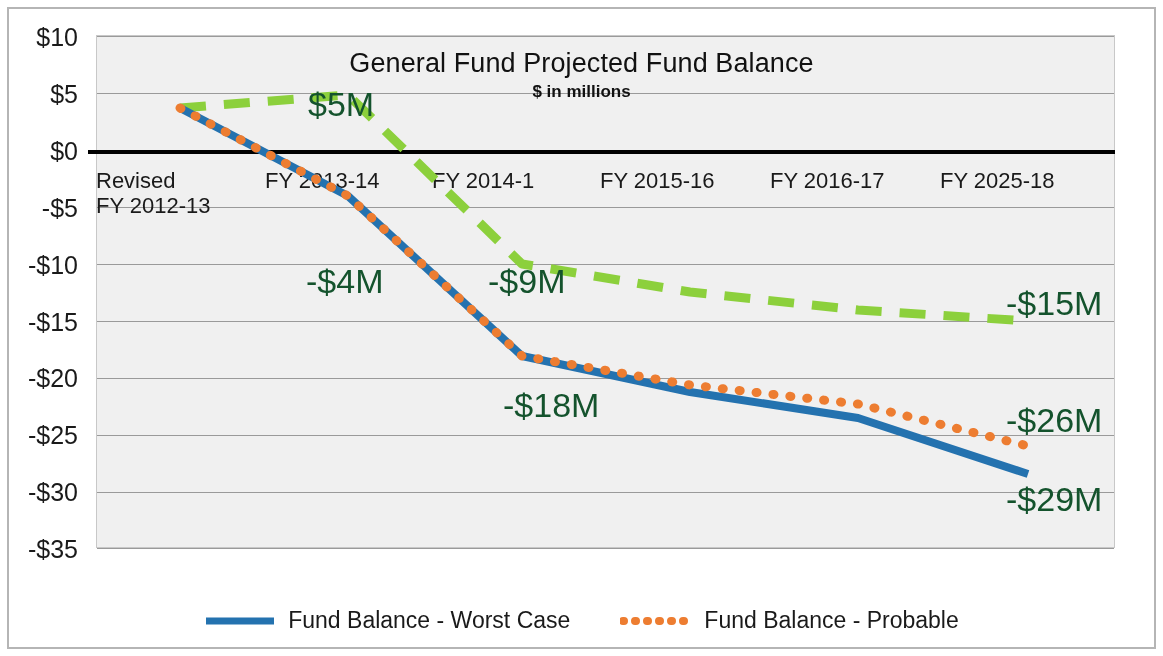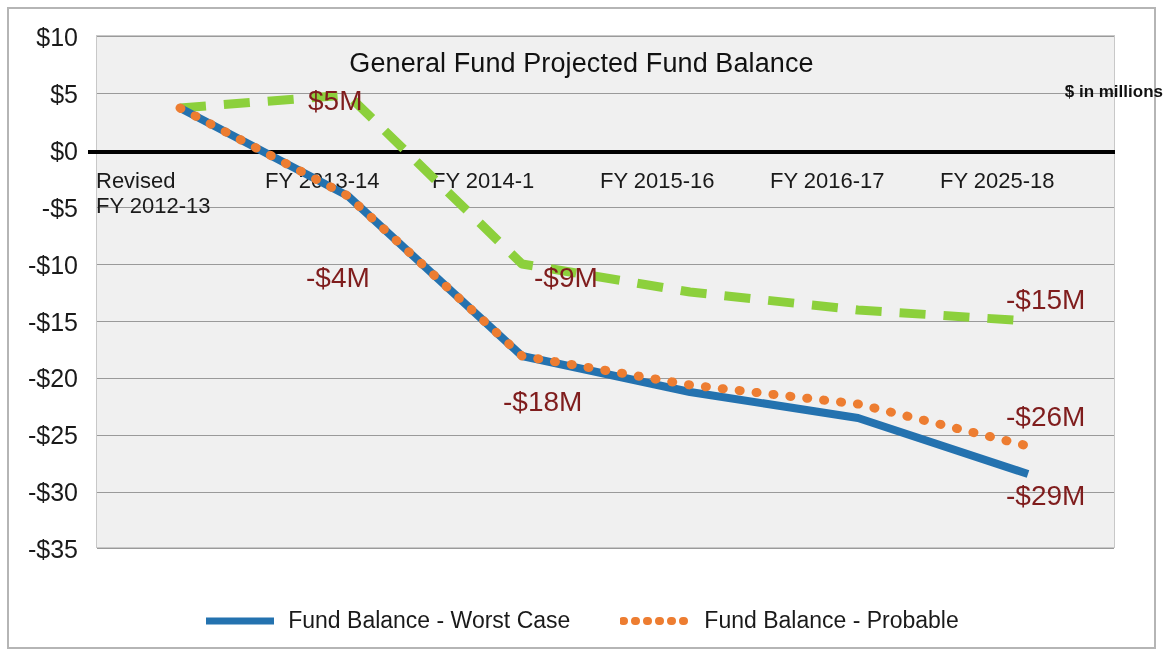--- a/index.html
+++ b/index.html
@@ -84,30 +84,30 @@
     font-size: 27px;
     font-weight: normal;
     color: #111111;
     letter-spacing: 0.1px;
   }
   .chart-subtitle {
     position: absolute;
     top: 82px;
     left: 0;
     width: 100%;
-    text-align: right;
+    text-align: center;
     font-size: 17px;
     font-weight: bold;
     color: #111111;
   }
   
   .dlabel {
     position: absolute;
-    font-size: 28px;
-    color: #7f1d1d;
+    font-size: 34px;
+    color: #14532d;
     white-space: nowrap;
     line-height: 1;
   }
   
   .legend {
     position: absolute;
     left: 0;
     bottom: 22px;
     width: 100%;
     display: flex;
@@ -183,21 +183,21 @@
 
     <polyline points="180,108 348,95 522,264 690,292 858,310 1028,321" fill="none" stroke="#8CD03C" stroke-width="9" stroke-dasharray="26 18" stroke-linecap="butt" stroke-linejoin="round"></polyline>
 
     <polyline points="180,108 348,196 522,356 690,392 858,418 1028,474" fill="none" stroke="#2472AF" stroke-width="8" stroke-linecap="butt" stroke-linejoin="round"></polyline>
 
     <polyline points="180,108 348,196 522,356 690,385 858,404 1028,446" fill="none" stroke="#ED7D31" stroke-width="9" stroke-dasharray="1 16" stroke-linecap="round" stroke-linejoin="round"></polyline>
   </svg>
 
   <div class="dlabel" style="left:308px; top:87px;">$5M</div>
   <div class="dlabel" style="left:306px; top:264px;">-$4M</div>
-  <div class="dlabel" style="left:534px; top:264px;">-$9M</div>
+  <div class="dlabel" style="left:488px; top:264px;">-$9M</div>
   <div class="dlabel" style="left:503px; top:388px;">-$18M</div>
   <div class="dlabel" style="left:1006px; top:286px;">-$15M</div>
   <div class="dlabel" style="left:1006px; top:403px;">-$26M</div>
   <div class="dlabel" style="left:1006px; top:482px;">-$29M</div>
 
   <div class="legend">
     <div class="legend-item">
       <svg class="swatch" width="72" height="14">
         <line x1="2" y1="7" x2="70" y2="7" stroke="#2472AF" stroke-width="7"></line>
       </svg>

